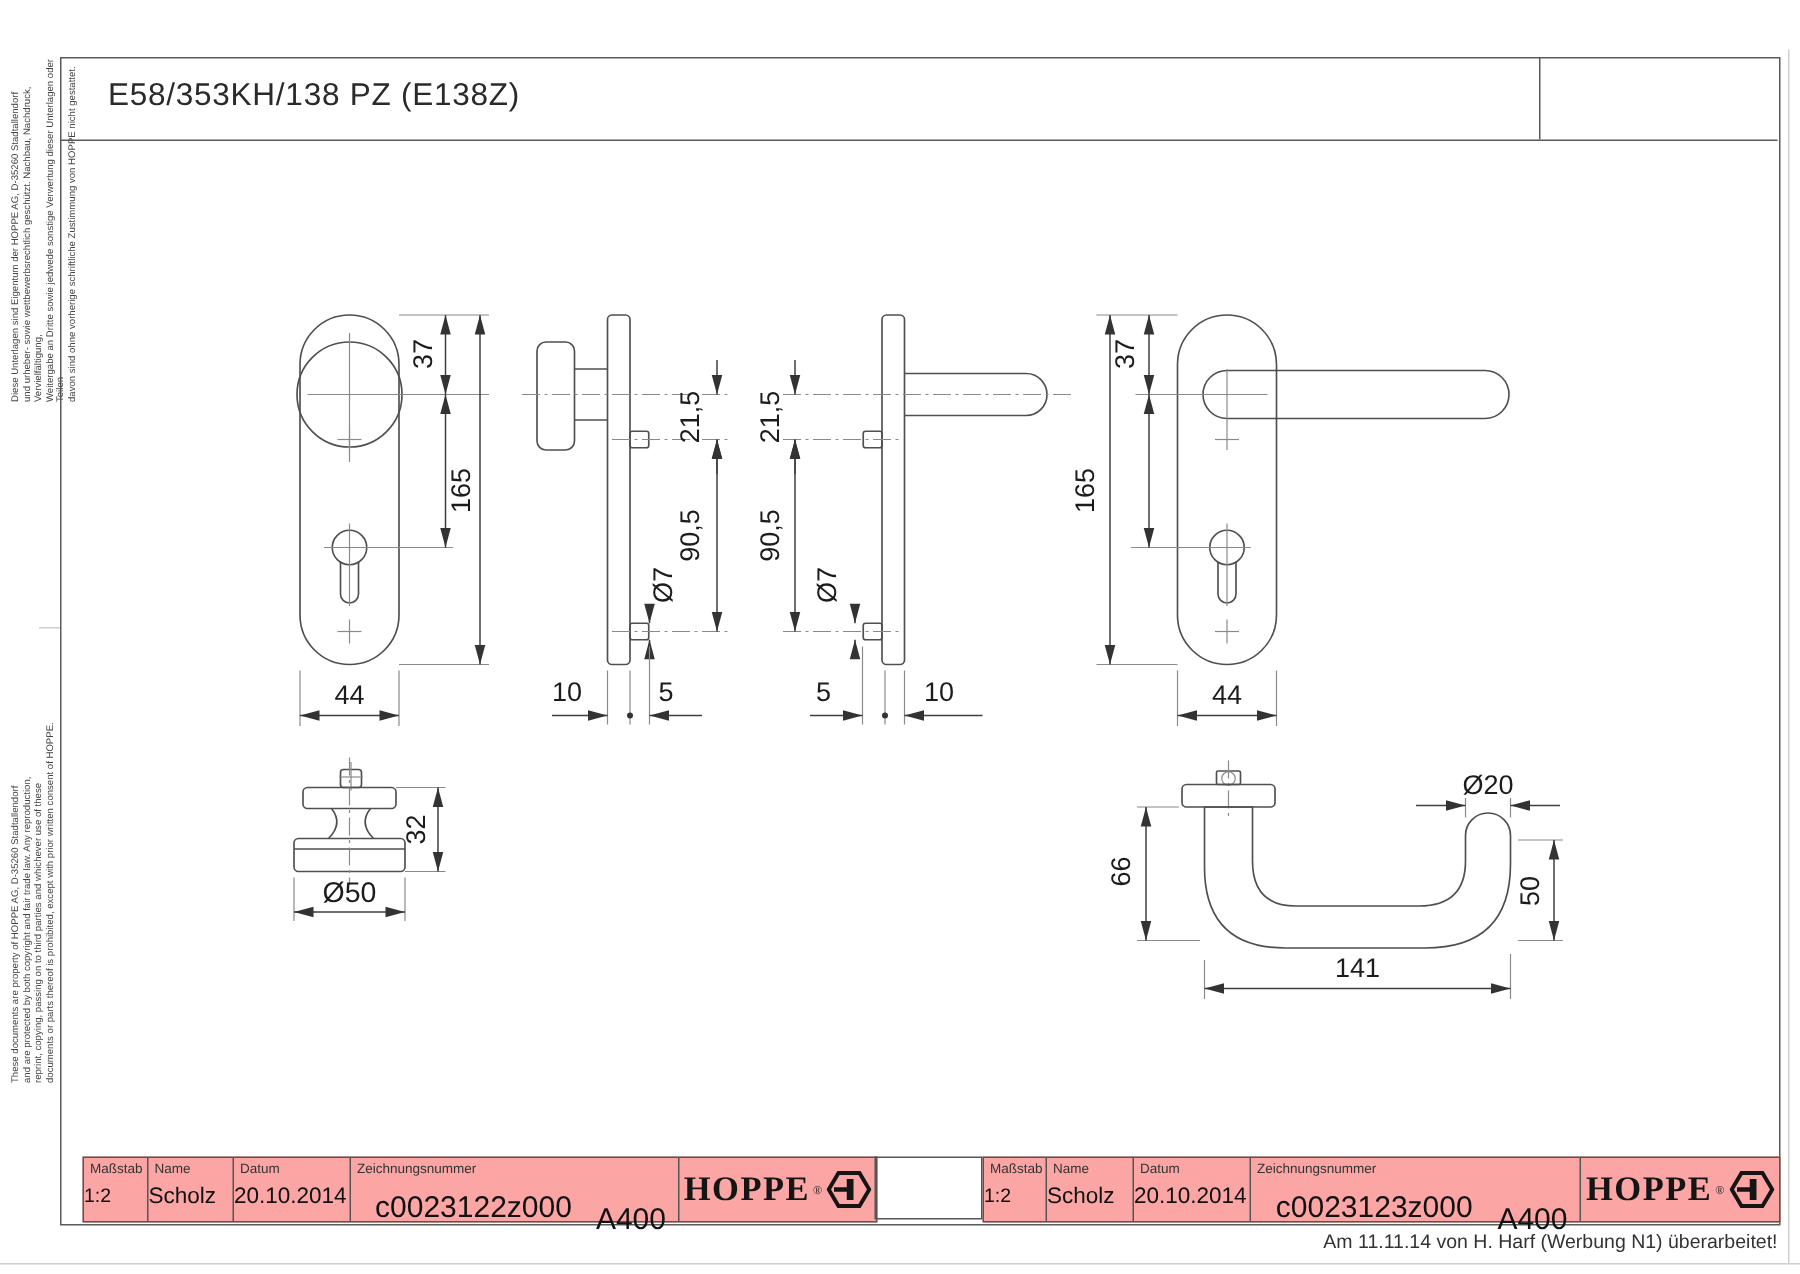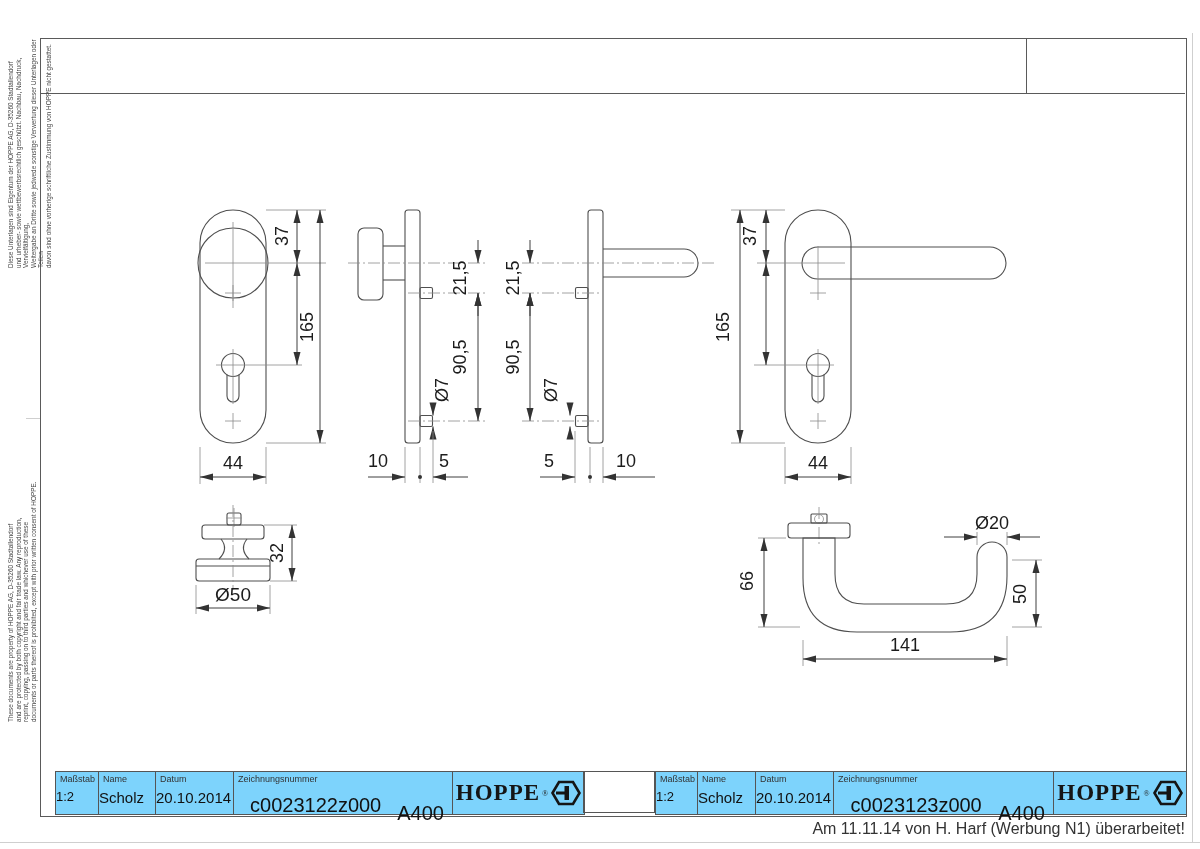--- a/index.html
+++ b/index.html
@@ -10,33 +10,33 @@
   .frame{border:1.2px solid #5a5a5a;}
   .vline{width:1px;background:#5a5a5a;}
   .hline{height:1px;background:#5a5a5a;}
   .faint{background:#cfcfcf;}
   
   #title{left:72px;top:52px;font-size:21px;letter-spacing:.5px;color:#2a2a2a;}
   
   .note{font-size:6.4px;line-height:7.6px;color:#444;white-space:pre-line;
         transform:rotate(-90deg);transform-origin:0 0;}
   
-  .tblock{display:flex;border:1px solid #555;background:#7dd3fc;}
+  .tblock{display:flex;border:1px solid #555;background:#fca5a5;}
   .cell{border-right:1px solid #555;position:relative;box-sizing:border-box;}
   .cell:last-child{border-right:none;}
   .lbl{position:absolute;top:2px;left:4px;font-size:9px;color:#333;}
   .val{position:absolute;left:0;right:0;top:17px;font-size:15px;color:#111;}
   .val.small{font-size:13px;}
   .numrow{position:absolute;left:0;right:0;top:13px;display:flex;align-items:center;}
   .num{flex:1;text-align:center;font-size:20px;color:#111;}
   .code{font-size:20px;color:#111;padding-right:8px;margin-top:17px;}
   .logo{position:absolute;inset:0;display:flex;align-items:center;justify-content:center;gap:3px;font-family:Liberation Serif, serif;}
   .logo .word{font-size:23px;font-weight:bold;letter-spacing:1px;color:#151515;}
   .logo sup{font-size:8px;margin-left:-1px;}
-  #rev{font-size:16px;color:#333;text-align:right;}
+  #rev{font-size:13px;color:#333;text-align:right;}
   
   .ln{stroke:#4f4f4f;stroke-width:1.1;fill:none;}
   .thin{stroke:#8a8a8a;stroke-width:.8;fill:none;}
   .cl{stroke:#8a8a8a;stroke-width:.8;fill:none;stroke-dasharray:12 3 2 3;}
   .dim{stroke:#3f3f3f;stroke-width:1;fill:none;}
   text.d{fill:#1c1c1c;font-family:"Liberation Sans",sans-serif;font-size:18px;}
 </style>
 </head>
 <body>
 
@@ -197,20 +197,21 @@
       <line class="thin" x1="803" y1="640" x2="803" y2="666"></line>
       <line class="thin" x1="1007" y1="636" x2="1007" y2="666"></line>
       <line class="dim" x1="803" y1="659" x2="1007" y2="659" marker-start="url(#ar)" marker-end="url(#ar)"></line>
       <text class="d" x="905" y="651" text-anchor="middle">141</text>
     </g>
   </svg>
 
   <div class="abs frame" style="left:40px;top:38px;width:1145px;height:777px;"></div>
   <div class="abs hline" style="left:40px;top:93px;width:1145px;"></div>
   <div class="abs vline" style="left:1026px;top:38px;height:55px;"></div>
+  <div class="abs" id="title">E58/353KH/138 PZ (E138Z)</div>
 
   <div class="abs faint" style="left:26px;top:418px;width:14px;height:1px;"></div>
 
   <div class="abs note" style="left:7px;top:268px;width:232px;height:32px;">Diese Unterlagen sind Eigentum der HOPPE AG, D-35260 Stadtallendorf
 und urheber- sowie wettbewerbsrechtlich geschützt. Nachbau, Nachdruck, Vervielfältigung,
 Weitergabe an Dritte sowie jedwede sonstige Verwertung dieser Unterlagen oder Teilen
 davon sind ohne vorherige schriftliche Zustimmung von HOPPE nicht gestattet.</div>
   <div class="abs note" style="left:7px;top:722px;width:254px;height:32px;">These documents are property of HOPPE AG, D-35260 Stadtallendorf
 and are protected by both copyright and fair trade law. Any reproduction,
 reprint, copying, passing on to third parties and whichever use of these

